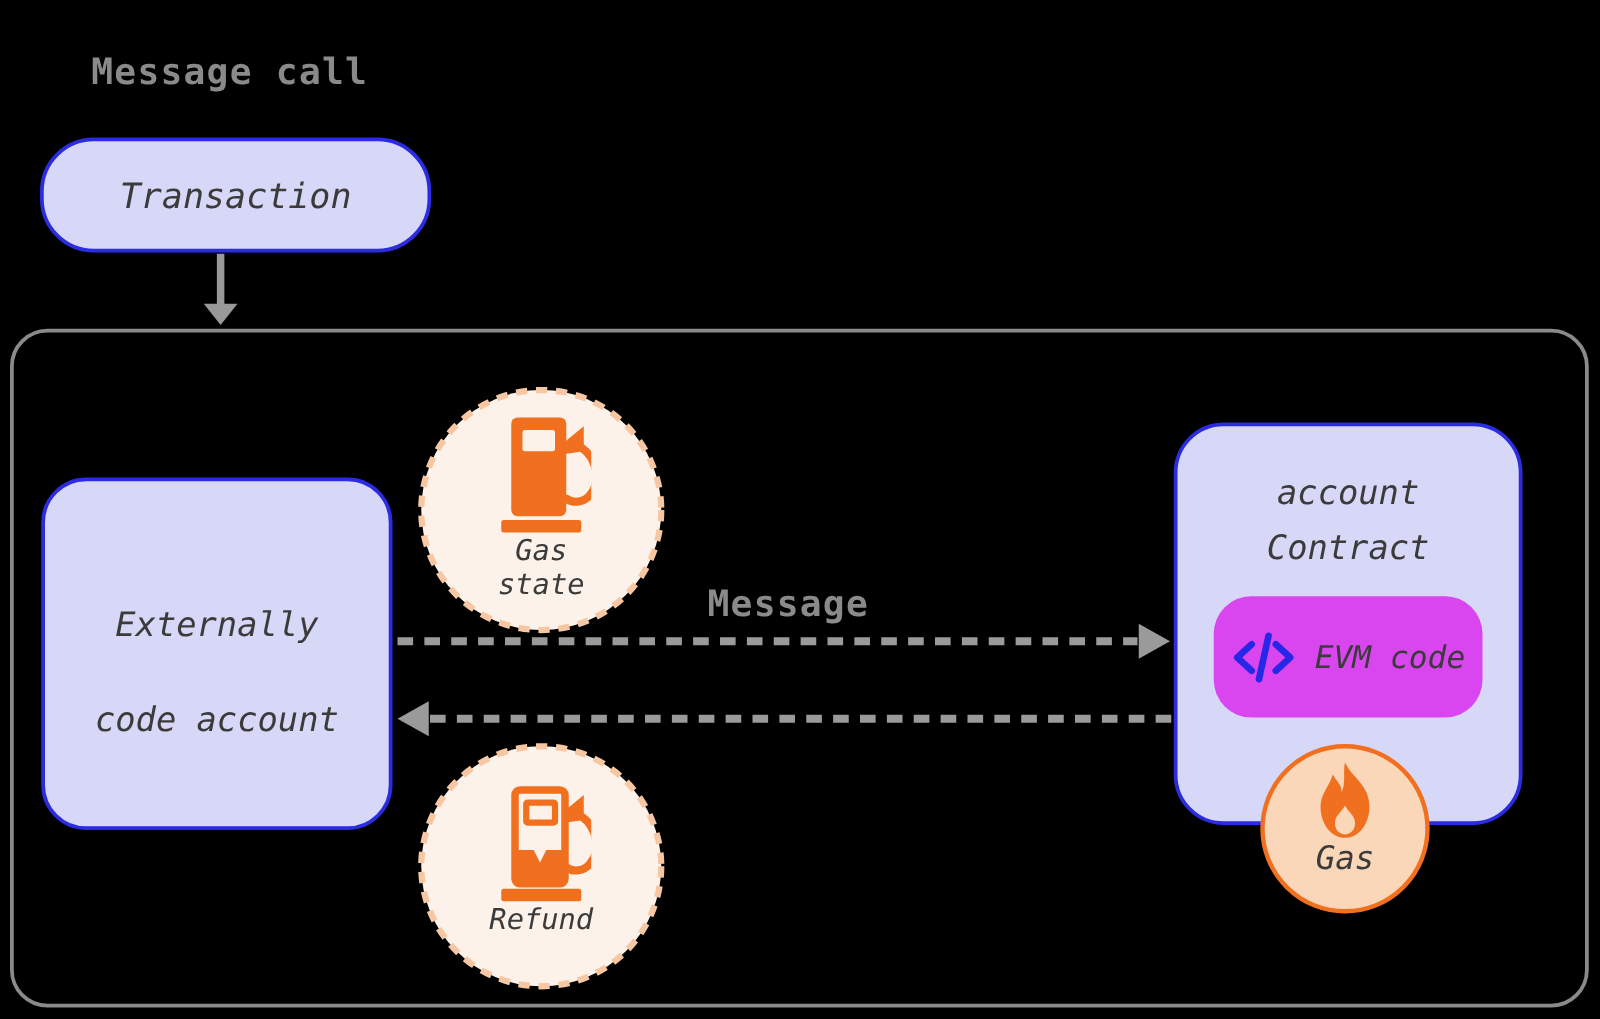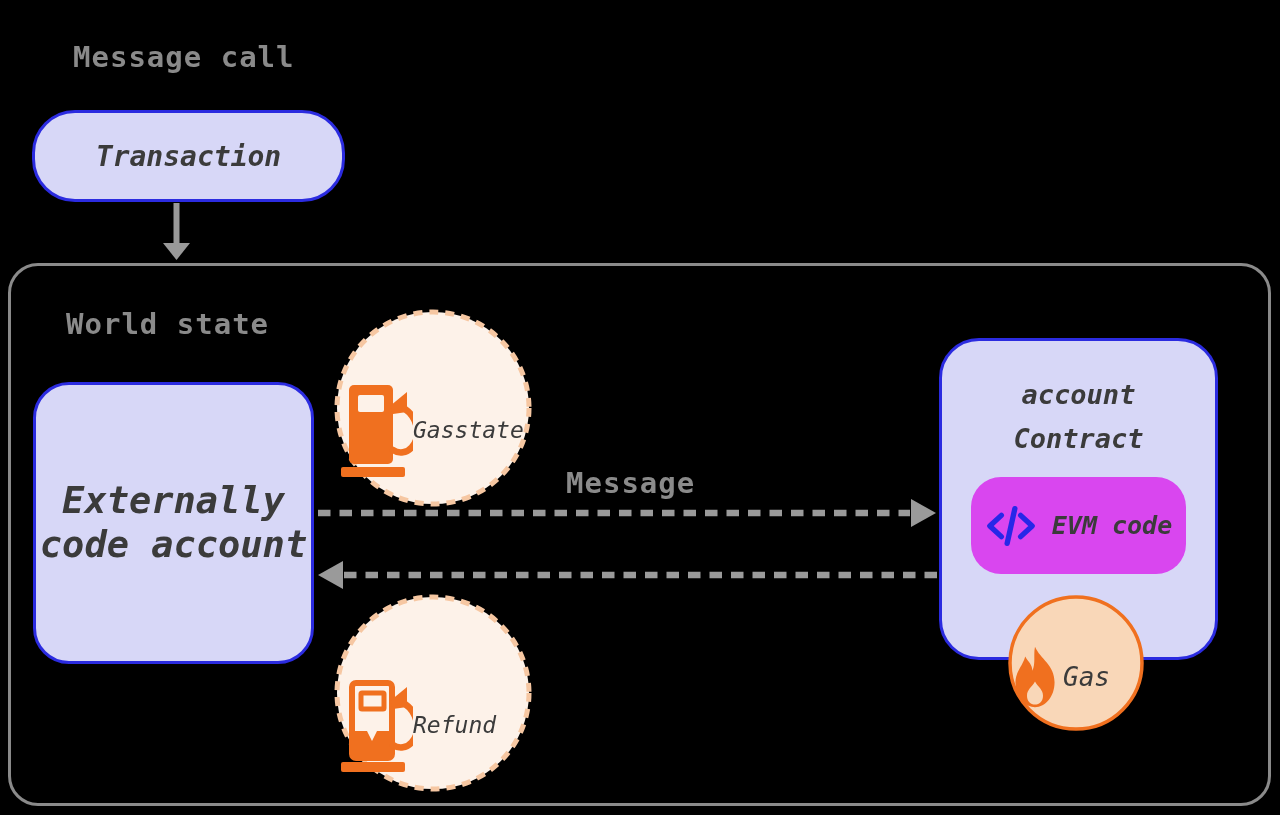--- a/index.html
+++ b/index.html
@@ -1,37 +1,37 @@
 <!DOCTYPE html>
 <html><head>
 <meta charset="utf-8">
 <style>
   html,body{margin:0;padding:0;background:#000;}
   .canvas{position:relative;width:1280px;height:815px;background:#000;overflow:hidden;
           font-family:"DejaVu Sans Mono",monospace;}
   .gray-title{position:absolute;font-family:"DejaVu Sans Mono",monospace;font-weight:700;
               font-size:29px;letter-spacing:1px;color:#8a8a8a;white-space:nowrap;}
   .node{position:absolute;background:#d7d7f7;border:3px solid #2b2be0;box-sizing:border-box;
-        display:flex;flex-direction:column;align-items:center;justify-content:center;font-weight:bold;}
+        display:flex;flex-direction:column;align-items:center;justify-content:center;}
   .ital{font-family:"DejaVu Sans Mono",monospace;font-style:italic;color:#3b3b3b;white-space:nowrap;}
   .pill-transaction{left:32px;top:110px;width:313px;height:92px;border-radius:43px;}
   .pill-transaction .ital{font-size:28px;}
   .world-state{position:absolute;left:8px;top:263px;width:1263px;height:543px;box-sizing:border-box;
                border:3px solid #8a8a8a;border-radius:30px;}
   .eoa-box{left:33px;top:382px;width:281px;height:282px;border-radius:36px;}
-  .eoa-box .ital{font-size:37px;line-height:44px;}
+  .eoa-box .ital{font-size:27px;line-height:44px;margin-top:32px;}
   .contract-box{left:939px;top:338px;width:279px;height:322px;border-radius:40px;justify-content:flex-start;padding-top:32px;}
   .contract-box .ital{font-size:27px;line-height:44px;}
   .evm-pill{margin-top:16px;width:215px;height:97px;border-radius:30px;background:#d946ef;
             display:flex;align-items:center;justify-content:center;gap:15px;}
   .evm-pill .ital{font-size:25px;}
   .circle{position:absolute;}
   .circle .ring{position:absolute;left:0;top:0;width:100%;height:100%;}
   .circle .content{position:absolute;left:0;top:0;width:100%;height:100%;
-                   display:flex;flex-direction:row;align-items:center;}
+                   display:flex;flex-direction:column;align-items:center;}
   .gas-supply-circle{left:333px;top:308px;width:200px;height:200px;}
   .refund-circle{left:333px;top:593px;width:200px;height:200px;}
   .gas-supply-circle .ital,.refund-circle .ital{font-size:23px;line-height:27px;}
   .gas-circle{left:1007px;top:594px;width:138px;height:138px;z-index:6;}
   .gas-circle .ital{font-size:26px;}
   .overlay{position:absolute;left:0;top:0;width:1280px;height:815px;pointer-events:none;z-index:4;}
   .msg-label{left:566px;top:466px;}
   .ws-label{left:66px;top:307px;}
   .mc-label{left:73px;top:40px;}
 </style>
@@ -40,21 +40,20 @@
 
 <div class="canvas">
 
   <div class="gray-title mc-label">Message call</div>
 
   <div class="node pill-transaction">
     <span class="ital">Transaction</span>
   </div>
 
   <div class="world-state"></div>
-  <div class="gray-title ws-label">World state</div>
 
   <div class="node eoa-box">
     <span class="ital">Externally</span>
     <span class="ital">code account</span>
   </div>
 
   <div class="node contract-box">
     <span class="ital">account</span>
     <span class="ital">Contract</span>
     <div class="evm-pill">

